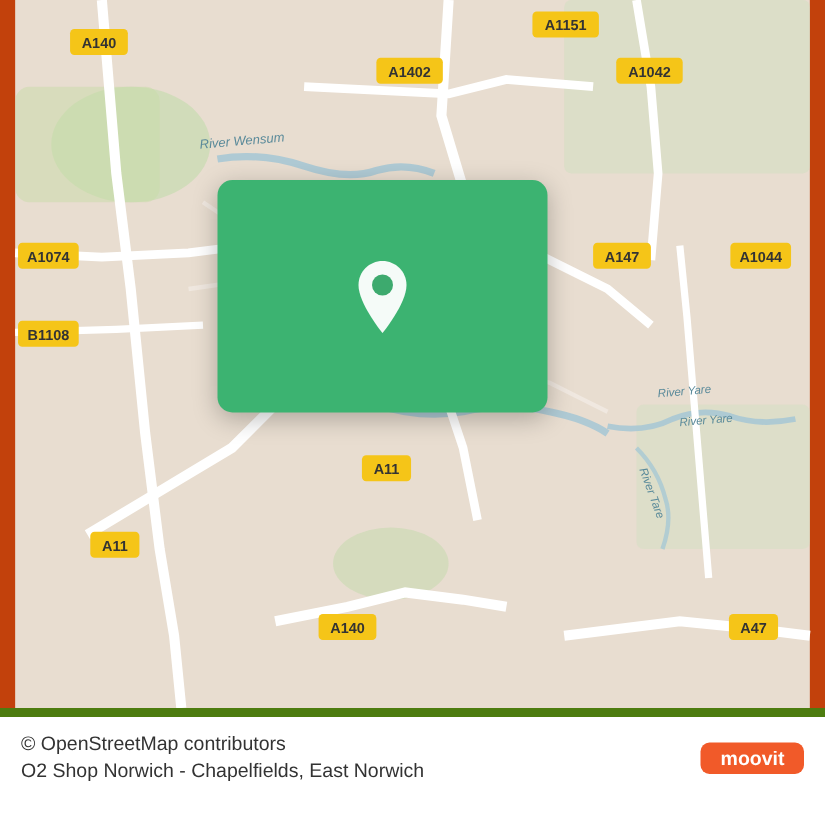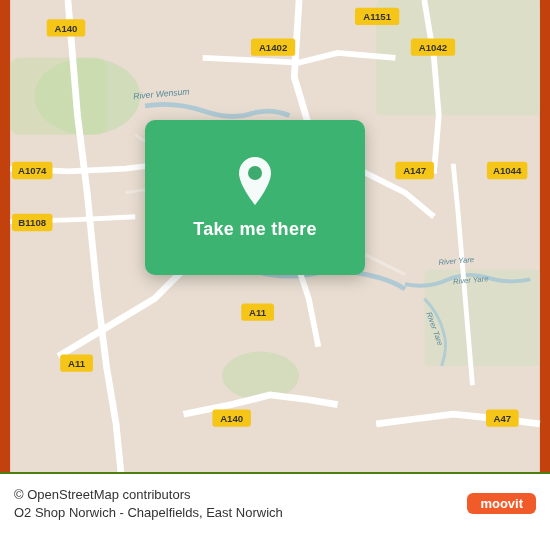--- a/index.html
+++ b/index.html
@@ -21,21 +21,21 @@
     }
 
     #bottom-bar {
       width: 550px;
       height: 60px;
       background: #fff;
       display: flex;
       align-items: center;
       justify-content: space-between;
       padding: 0 14px;
-      border-top: 2px solid #4d7c0f;
+      border-top: 6px solid #4d7c0f;
     }
 
     .bottom-text {
       font-size: 13px;
       color: #333;
       font-weight: 400;
     }
 
     .moovit-logo {
       display: flex;
@@ -187,21 +187,20 @@
     <text x="432" y="325" font-size="8" fill="#5a8a9a" font-style="italic" font-family="Arial" transform="rotate(70,432,325)">River Tare</text>
   </svg>
 
   
   <div id="card-overlay">
 
     <svg class="pin-icon" viewBox="0 0 44 52" xmlns="http://www.w3.org/2000/svg">
       <path d="M22 2C13.16 2 6 9.16 6 18c0 12.5 16 32 16 32s16-19.5 16-32c0-8.84-7.16-16-16-16z" fill="white" opacity="0.95"></path>
       <circle cx="22" cy="18" r="7" fill="#3daa6e"></circle>
     </svg>
-    <button class="take-me-btn">Take me there</button>
   </div>
 </div>
 
 <div id="bottom-bar">
   <div>
     <span class="bottom-text">© OpenStreetMap contributors</span>
     <br>
     <span class="bottom-text" style="font-weight:500; font-size:13px;">O2 Shop Norwich - Chapelfields, East Norwich</span>
   </div>
   <div class="moovit-logo">

